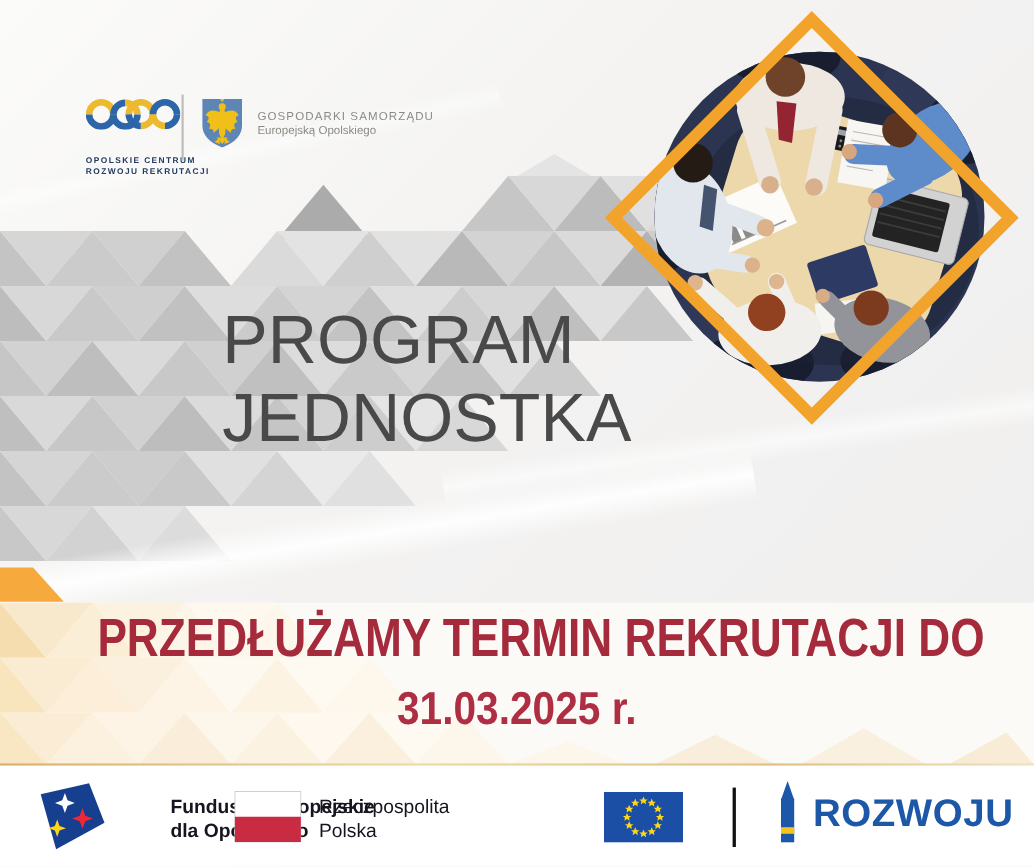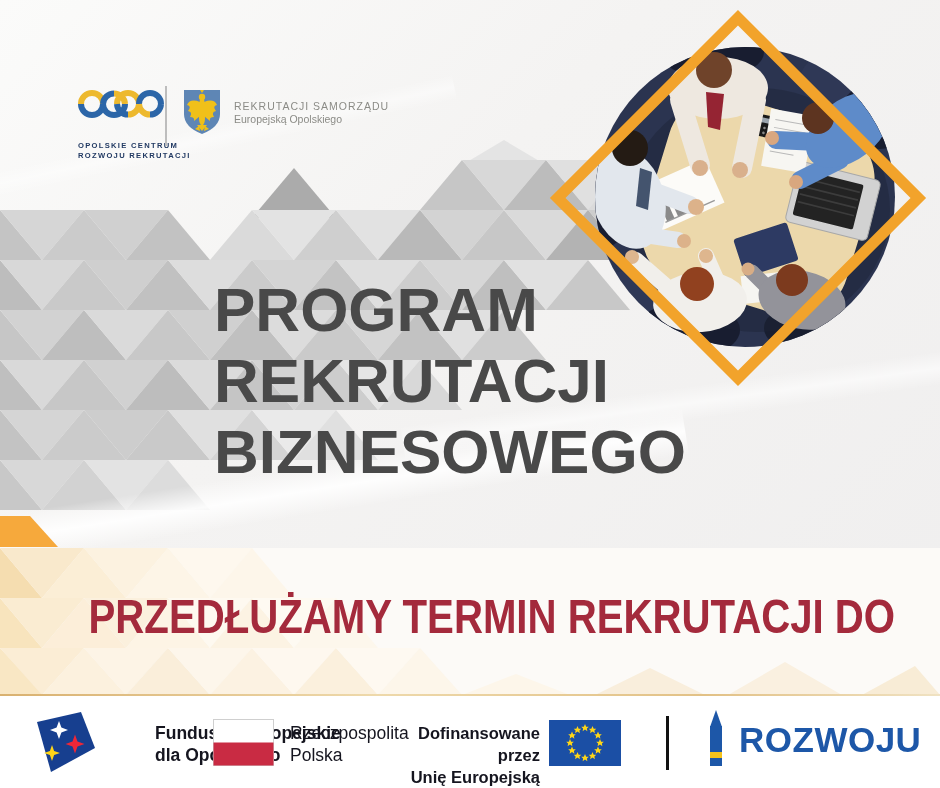--- a/index.html
+++ b/index.html
@@ -28,26 +28,26 @@
   .ocrg-text{margin-top:23px;font-size:7.6px;font-weight:bold;letter-spacing:1.3px;
     color:#223a63;line-height:9.5px;}
   .brand-divider{position:absolute;left:165px;top:86px;width:2px;height:60px;background:#bdbdbd;}
   .brand-jst{position:absolute;left:182px;top:88px;display:flex;align-items:center;}
   .jst-text{margin-left:12px;color:#8b8b86;}
   .jst-line1{font-size:10.5px;letter-spacing:1px;line-height:14px;}
   .jst-line2{font-size:10.5px;line-height:13px;}
 
   
   .headline{position:absolute;left:202px;top:274px;z-index:6;}
-  .title-line{font-size:62px;font-weight:700;color:#494949;line-height:71px;white-space:nowrap;margin-left:12px;}
+  .title-line{font-size:62px;font-weight:400;color:#494949;line-height:71px;white-space:nowrap;}
   .edition{margin-top:3px;font-size:46px;font-weight:400;color:#f5a623;
     letter-spacing:1px;line-height:52px;}
 
   
-  .announcement{position:absolute;left:0;top:552px;width:940px;text-align:center;z-index:6;margin-top:36px;}
+  .announcement{position:absolute;left:0;top:552px;width:940px;text-align:center;z-index:6;}
   .announce-line{font-size:49px;font-weight:700;color:#a42a3c;line-height:56px;white-space:nowrap;
     display:inline-block;transform:scaleX(.82);transform-origin:center;}
   .deadline{margin-top:12px;}
   .deadline span{font-size:42px;font-weight:700;color:#ae2e44;display:inline-block;
     transform:scaleX(.88);transform-origin:center;white-space:nowrap;}
 
   
   .photo-svg{position:absolute;left:0;top:0;z-index:5;pointer-events:none;}
 
   
@@ -231,21 +231,21 @@
         <polygon points="20,5 18,2 22,2"></polygon>
         <path d="M18,11 L22,11 L23,17 L23,30 Q23,36 20,38 Q17,36 17,30 L17,17 Z"></path>
         <path d="M18,14 Q8,10 5,17 Q10,18 6,23 Q11,24 8,29 Q13,29 12,33 L18,28 Z"></path>
         <path d="M22,14 Q32,10 35,17 Q30,18 34,23 Q29,24 32,29 Q27,29 28,33 L22,28 Z"></path>
         <polygon points="15,37 25,37 20,43"></polygon>
         <polygon points="13,41 17,38 18,43"></polygon>
         <polygon points="27,41 23,38 22,43"></polygon>
       </g>
     </svg>
     <div class="jst-text">
-      <div class="jst-line1">REKRUTACJI SAMORZĄDU</div>
+      <div class="jst-line1">GOSPODARKI SAMORZĄDU</div>
       <div class="jst-line2">Europejską Opolskiego</div>
     </div>
   </div>
 
   <svg class="photo-svg" width="940" height="400" viewBox="0 0 940 400" role="img">
     <defs>
       <clipPath id="photoClip">
           <circle cx="745" cy="197" r="150"></circle>
         </clipPath>
     </defs>
@@ -354,26 +354,28 @@
         <ellipse cx="802" cy="300" rx="44" ry="29" fill="#93939a" transform="rotate(12 802 300)"></ellipse>
         <circle cx="748" cy="269" r="6.5" fill="#d8ad85"></circle>
         <circle cx="792" cy="280" r="16" fill="#7c3a1e"></circle>
       </g>
     </g>
     <rect x="610.5" y="70.5" width="255" height="255" transform="rotate(45 738 198)" fill="none" stroke="#f2a32b" stroke-width="11"></rect>
   </svg>
 
   <div class="headline">
     <div class="title-line">PROGRAM</div>
-    <div class="title-line">REKRUTACJI</div>
-    <div class="title-line">BIZNESOWEGO</div>
+    <div class="title-line">JEDNOSTKA</div>
   </div>
 
   <div class="announcement">
     <span class="announce-line">PRZEDŁUŻAMY TERMIN REKRUTACJI DO</span>
+    <div class="deadline">
+      <span>31.03.2025 r.</span>
+    </div>
   </div>
 
   <div class="footer">
 
     <svg class="fe-logo" width="64" height="64" viewBox="0 0 64 64">
       <polygon points="4,12 48,2 62,38 18,62" fill="#173f8f"></polygon>
       <g transform="translate(26,20)">
         <path d="M0,-9 L2.4,-2.4 L9,0 L2.4,2.4 L0,9 L-2.4,2.4 L-9,0 L-2.4,-2.4 Z" fill="#ffffff"></path>
       </g>
       <g transform="translate(19,43)">
@@ -390,24 +392,20 @@
 
     <svg class="pl-flag" width="61" height="47" viewBox="0 0 61 47">
       <rect x="0.5" y="0.5" width="60" height="46" fill="#ffffff" stroke="#cfcfcf" stroke-width="1"></rect>
       <rect x="0.5" y="23.5" width="60" height="23" fill="#c92b43"></rect>
     </svg>
     <div class="pl-text">
       <div>Rzeczpospolita</div>
       <div>Polska</div>
     </div>
 
-    <div class="eu-text">
-      <div>Dofinansowane przez</div>
-      <div>Unię Europejską</div>
-    </div>
     <svg class="eu-flag" width="72" height="46" viewBox="0 0 72 46">
       <defs>
         <path id="eustar" d="M0,-4 L1.18,-1.24 L3.8,-1.24 L1.9,0.47 L2.35,3.24 L0,1.6 L-2.35,3.24 L-1.9,0.47 L-3.8,-1.24 L-1.18,-1.24 Z" fill="#ffd617"></path>
       </defs>
       <rect width="72" height="46" fill="#1b4fa5"></rect>
       <g transform="translate(36,23)">
         <use href="#eustar" transform="translate(0,-15)"></use>
         <use href="#eustar" transform="translate(7.5,-13)"></use>
         <use href="#eustar" transform="translate(13,-7.5)"></use>
         <use href="#eustar" transform="translate(15,0)"></use>

